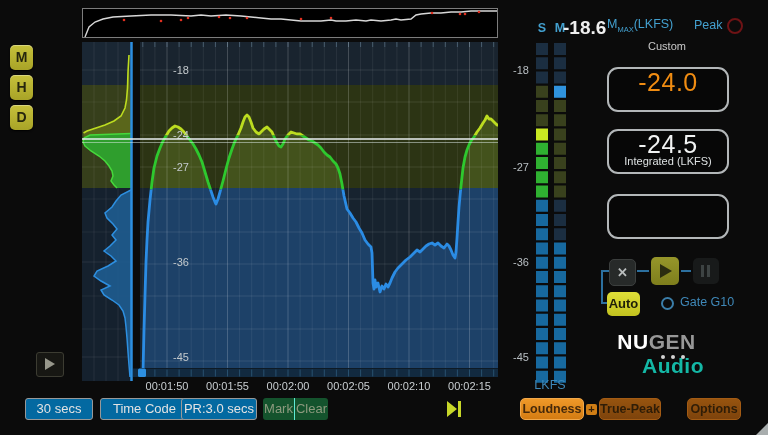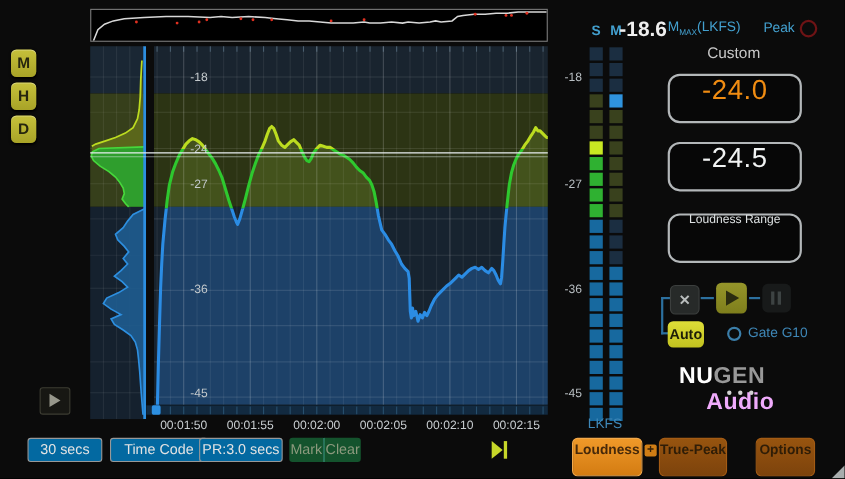--- a/index.html
+++ b/index.html
@@ -19,21 +19,21 @@
   .histplay .tri{position:absolute;left:8px;top:5px;width:0;height:0;border-left:10px solid #97978b;
        border-top:6px solid transparent;border-bottom:6px solid transparent;}
   
   .bluetxt{color:#43a0cf;font-size:12.5px;}
   .smlab{top:21px;width:18px;text-align:center;font-weight:bold;}
   .mmaxval{left:563px;top:17px;width:39px;text-align:right;color:#efefef;font-weight:bold;font-size:19px;}
   .mmax{left:607px;top:17px;}
   .mmax sub{font-size:7.5px;vertical-align:-4px;}
   .peaklab{left:694px;top:18px;font-size:12.5px;}
   .peakled{left:727px;top:18px;width:12px;height:12px;border:2px solid #6e1315;border-radius:50%;}
-  .custom{left:607px;top:40px;width:120px;text-align:center;color:#c9c9c9;font-size:14px;}
+  .custom{left:607px;top:40px;width:120px;text-align:center;color:#c9c9c9;font-size:11px;}
   
   .rbox{left:607px;width:118px;height:41px;border:2px solid #b3b7b9;border-radius:11px;background:#070707;
         text-align:center;}
   .rbox .val{font-size:25px;line-height:26px;color:#f1f3f3;letter-spacing:.5px;}
   .rbox .val.orange{color:#f08c12;}
   .rbox .lab{font-size:11px;color:#dde1e2;margin-top:-2px;}
   
   .tbtn{border-radius:5px;}
   .xbtn{left:609px;top:259px;width:25px;height:25px;background:#272a29;border:1px solid #3c3f3e;
         color:#b9bdbd;font-weight:bold;font-size:13px;text-align:center;line-height:25px;}
@@ -43,36 +43,36 @@
   .pausebtn{left:693px;top:258px;width:26px;height:26px;background:#181a1a;}
   .pausebtn .bars{position:absolute;left:8px;top:7px;width:10px;height:12px;}
   .pausebtn .bars i{position:absolute;top:0;width:3px;height:12px;background:#3d4343;}
   .conn{background:#2c709f;}
   .autobtn{left:607px;top:292px;width:33px;height:24px;background:linear-gradient(#dede38,#c2c21f);
         border-radius:5px;color:#1e1e08;font-weight:bold;font-size:13px;text-align:center;line-height:24px;}
   .radio{left:661px;top:297px;width:9px;height:9px;border:2px solid #3b7ea9;border-radius:50%;}
   .gate{left:680px;top:295px;font-size:12.5px;color:#3f88b8;}
   
   .brand{left:600px;top:330px;width:146px;text-align:center;font-size:21px;font-weight:bold;letter-spacing:.5px;}
-  .brand .n1{color:#ffffff;}.brand .n2{color:#989898;}.brand .n3{color:#f0abfc;padding-left:33px;}
+  .brand .n1{color:#ffffff;}.brand .n2{color:#989898;}.brand .n3{color:#14b8a6;padding-left:33px;}
   .dots{left:600px;top:355px;width:146px;text-align:center;}
   .dots i{display:inline-block;width:4px;height:4px;border-radius:50%;background:#d2d2d2;margin:0 3px;vertical-align:top;}
   .product{left:600px;top:364px;width:146px;text-align:center;color:#d9d9d9;font-size:14px;}
   .lkfslab{left:522px;top:378px;width:56px;text-align:center;color:#3f88b8;font-size:12.5px;}
   
   .fbtn{top:398px;height:22px;box-sizing:border-box;background:#0369a1;border:1px solid #989898;
         border-radius:3px;color:#e3e3e3;font-size:13px;text-align:center;line-height:20px;}
   .markbtn{top:398px;height:22px;box-sizing:border-box;background:#14532d;border-radius:3px 0 0 3px;
         color:#8d9a7e;font-size:13px;text-align:center;line-height:22px;}
   .clearbtn{border-radius:0 3px 3px 0;border-left:1px solid #5eead4;}
   .skip{left:447px;top:401px;width:16px;height:16px;}
   .skip .tri{position:absolute;left:0;top:0;width:0;height:0;border-left:10px solid #c7d729;
         border-top:8px solid transparent;border-bottom:8px solid transparent;}
   .skip .bar{position:absolute;left:11px;top:0;width:3px;height:16px;background:#c7d729;}
-  .obtn{top:398px;height:35px;box-sizing:border-box;border-radius:5px;font-size:12.5px;font-weight:bold;
+  .obtn{top:398px;height:22px;box-sizing:border-box;border-radius:5px;font-size:12.5px;font-weight:bold;
         text-align:center;line-height:20px;}
   .loud{left:520px;width:64px;background:linear-gradient(#ef9929,#d47c12);border:1px solid #f2a84a;color:#46290a;}
   .plus{left:586px;top:404px;width:11px;height:11px;background:#cf7d15;border-radius:2px;color:#3a2206;
         font-size:11px;font-weight:bold;text-align:center;line-height:11px;}
   .dimo{background:linear-gradient(#97540f,#7d430c);border:1px solid #a35b14;color:#2f1d07;}
   .tpk{left:599px;width:62px;}
   .opt{left:687px;width:54px;}
   .grip{right:0;bottom:0;width:0;height:0;border-left:12px solid transparent;border-bottom:12px solid #a8adad;}
 </style>
 </head>
@@ -347,23 +347,23 @@
   <div class="abs bluetxt mmax"><span>M</span><sub>MAX</sub><span>(LKFS)</span></div>
   <div class="abs bluetxt peaklab">Peak</div>
   <div class="abs peakled"></div>
   <div class="abs custom">Custom</div>
 
   <div class="abs rbox" style="top:67px">
     <div class="val orange">-24.0</div>
   </div>
   <div class="abs rbox" style="top:129px">
     <div class="val">-24.5</div>
+    <div class="lab">Integrated (LKFS)</div>
   </div>
   <div class="abs rbox" style="top:194px">
-    <div class="lab">Loudness Range</div>
   </div>
 
   <div class="abs conn" style="left:601px;top:270px;width:9px;height:2px"></div>
   <div class="abs conn" style="left:601px;top:270px;width:2px;height:34px"></div>
   <div class="abs conn" style="left:601px;top:302px;width:7px;height:2px"></div>
   <div class="abs conn" style="left:637px;top:270px;width:12px;height:2px"></div>
   <div class="abs conn" style="left:681px;top:270px;width:10px;height:2px"></div>
   <div class="abs tbtn xbtn">✕</div>
   <div class="abs tbtn playbtn">
     <span class="tri"></span>

